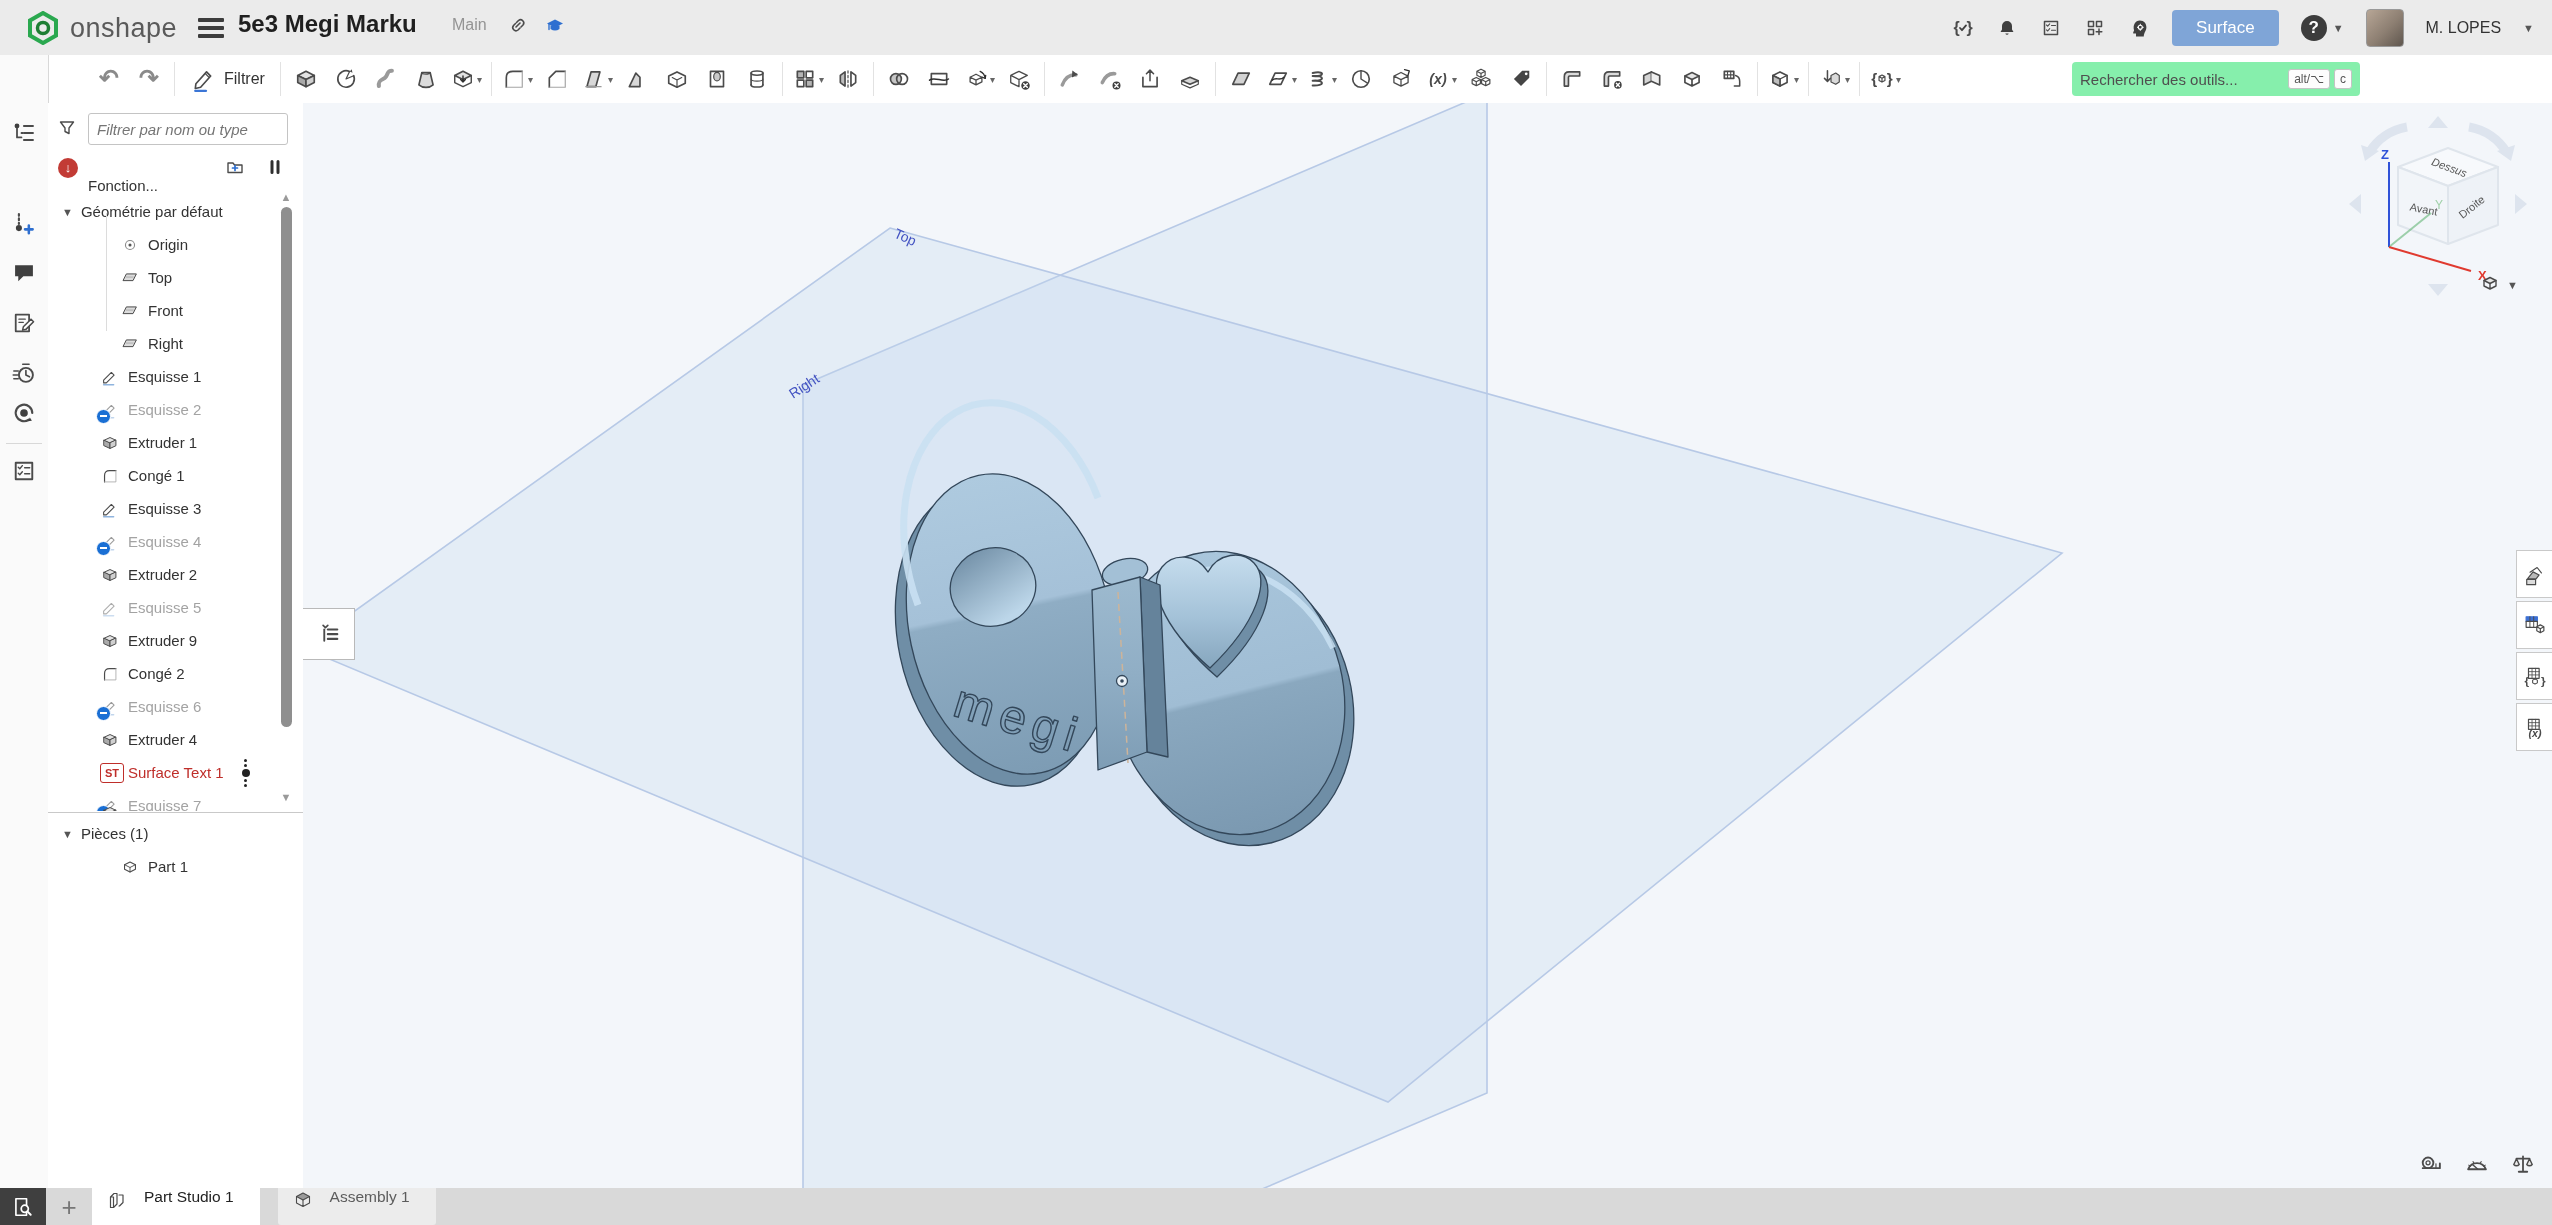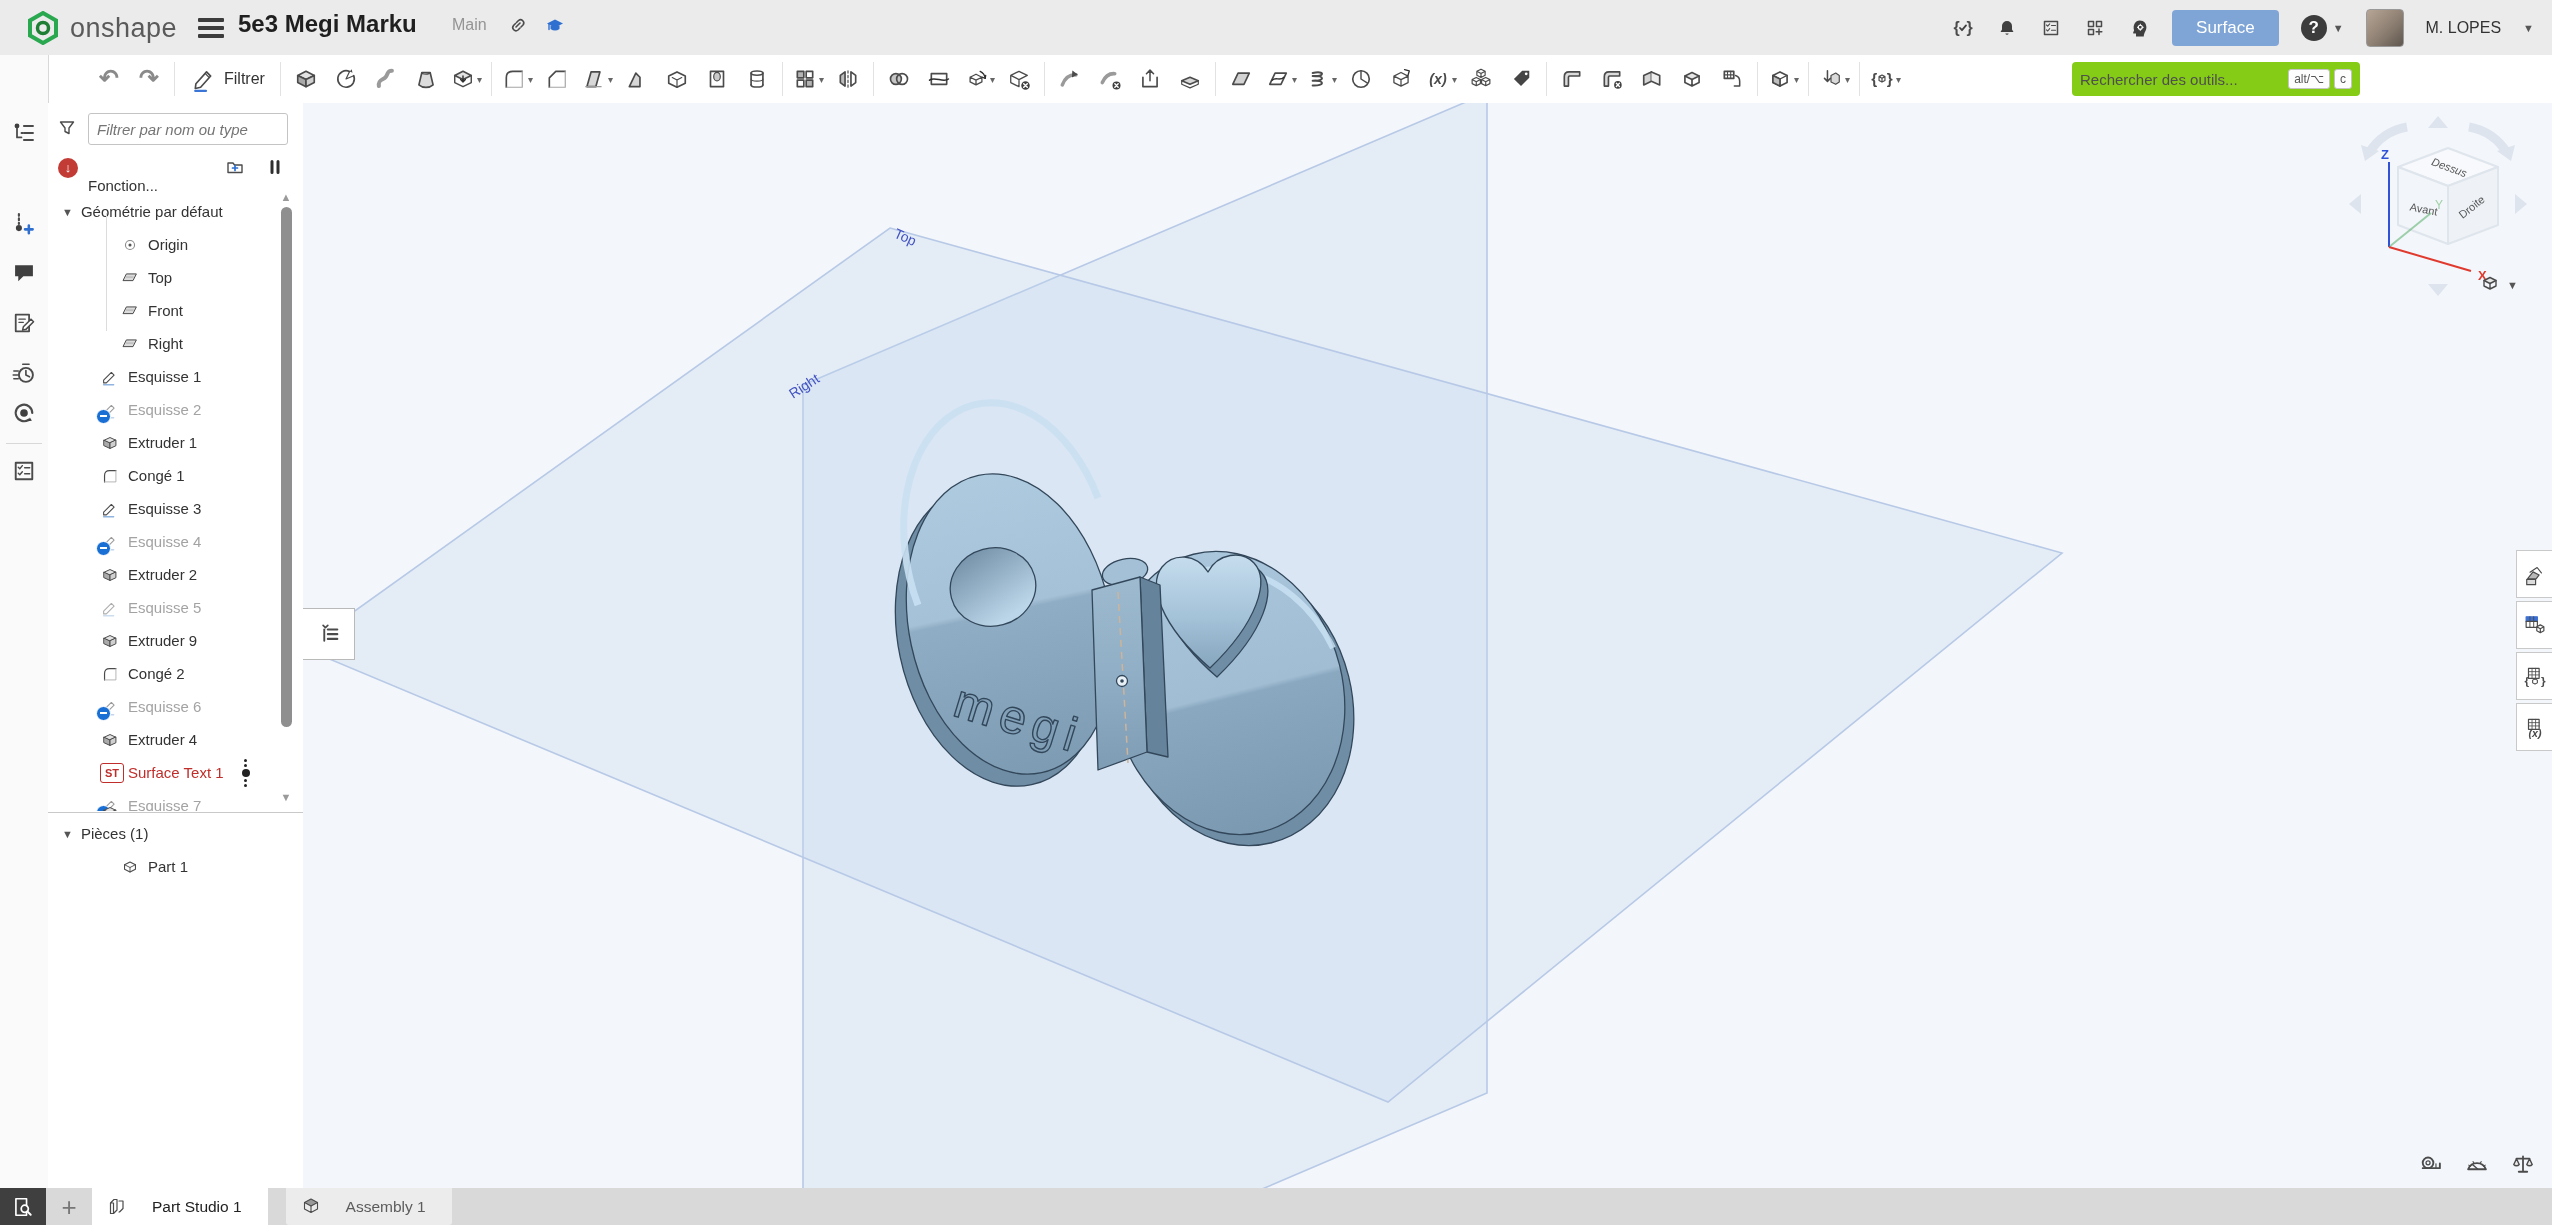--- a/index.html
+++ b/index.html
@@ -25,21 +25,21 @@
   #user-name{font-size:16px;color:#333;}
   
   #tbar{position:absolute;left:48px;top:55px;width:2504px;height:48px;background:#fff;border-bottom:1px solid #d0d0d0;}
   #tb-groups{display:flex;align-items:center;height:100%;padding-left:36px;}
   .tgroup{display:flex;align-items:center;height:34px;padding:0 5px;border-right:1px solid #e2e2e2;}
   .tgroup:last-child{border-right:none;}
   .tool{display:flex;align-items:center;justify-content:center;width:40px;height:40px;background:none;border:none;border-radius:3px;cursor:pointer;padding:0;}
   .tool .caret{font-size:10px;color:#666;margin-left:1px;}
   .tool.sketch{width:auto;padding:0 10px;gap:8px;}
   .tool.sketch .lbl{font-size:16px;color:#333;}
-  #searchpill{position:absolute;left:2024px;top:7px;width:272px;height:34px;background:#84cc16;border-radius:4px;display:flex;align-items:center;padding:0 8px;cursor:text;}
+  #searchpill{position:absolute;left:2024px;top:7px;width:272px;height:34px;background:#86efac;border-radius:4px;display:flex;align-items:center;padding:0 8px;cursor:text;}
   #searchpill .ph{font-size:15px;color:#4f4f4f;flex:1;white-space:nowrap;overflow:hidden;}
   .key{background:#fdfdfd;border:1px solid #c4c4c4;border-radius:3px;font-size:12px;color:#555;padding:2px 5px;margin-left:4px;}
   
   #lstrip{position:absolute;left:0;top:55px;width:48px;height:1133px;background:#fafafa;border-right:1px solid #d8d8d8;}
   .sico{position:absolute;left:7px;width:34px;height:34px;background:none;border:none;cursor:pointer;padding:2px;}
   #strip-divider{position:absolute;left:6px;top:388px;width:36px;height:1px;background:#d8d8d8;}
   
   #panel{position:absolute;left:48px;top:103px;width:255px;height:1085px;background:#fff;border-right:1px solid #c9c9c9;}
   #filter-row{position:absolute;left:0;top:8px;width:100%;height:38px;}
   #funnel{position:absolute;left:8px;top:6px;background:none;border:none;padding:0;cursor:pointer;}
@@ -80,21 +80,21 @@
   #flyout-handle{position:absolute;left:0px;top:505px;width:52px;height:52px;background:#fff;border:1px solid #b9b9b9;border-left:none;cursor:pointer;}
   #viewcube{position:absolute;right:5px;top:2px;}
   #side-btns{position:absolute;right:0;top:447px;display:flex;flex-direction:column;gap:3px;}
   .sidebtn{width:36px;height:48px;background:#fff;border:1px solid #c9c9c9;border-right:none;cursor:pointer;display:flex;align-items:center;justify-content:center;padding:0;}
   #measure{position:absolute;right:16px;bottom:8px;display:flex;gap:20px;}
   .mico{background:none;border:none;padding:0;cursor:pointer;}
   
   #bbar{position:absolute;left:0;top:1188px;width:2552px;height:37px;background:#d9d9d9;display:flex;align-items:stretch;}
   #tab-search{width:46px;background:#3f3f3f;border:none;cursor:pointer;display:flex;align-items:center;justify-content:center;}
   #tab-plus{width:46px;background:none;border:none;color:#777;font-size:26px;cursor:pointer;line-height:1;}
-  .dtab{display:flex;align-items:center;gap:24px;padding:0 26px 0 14px;font-size:15.5px;cursor:pointer;border:none;}
+  .dtab{display:flex;align-items:flex-start;gap:16px;padding:0 26px 0 14px;font-size:15.5px;cursor:pointer;border:none;}
   .dtab.active{background:#fff;color:#222;}
   .dtab.inactive{background:#ececec;color:#5c5c5c;margin-left:18px;border-radius:0 0 3px 3px;}
 </style>
 </head>
 <body>
 
 <div id="app">
 
   <header id="hdr">
     <div id="logo">

